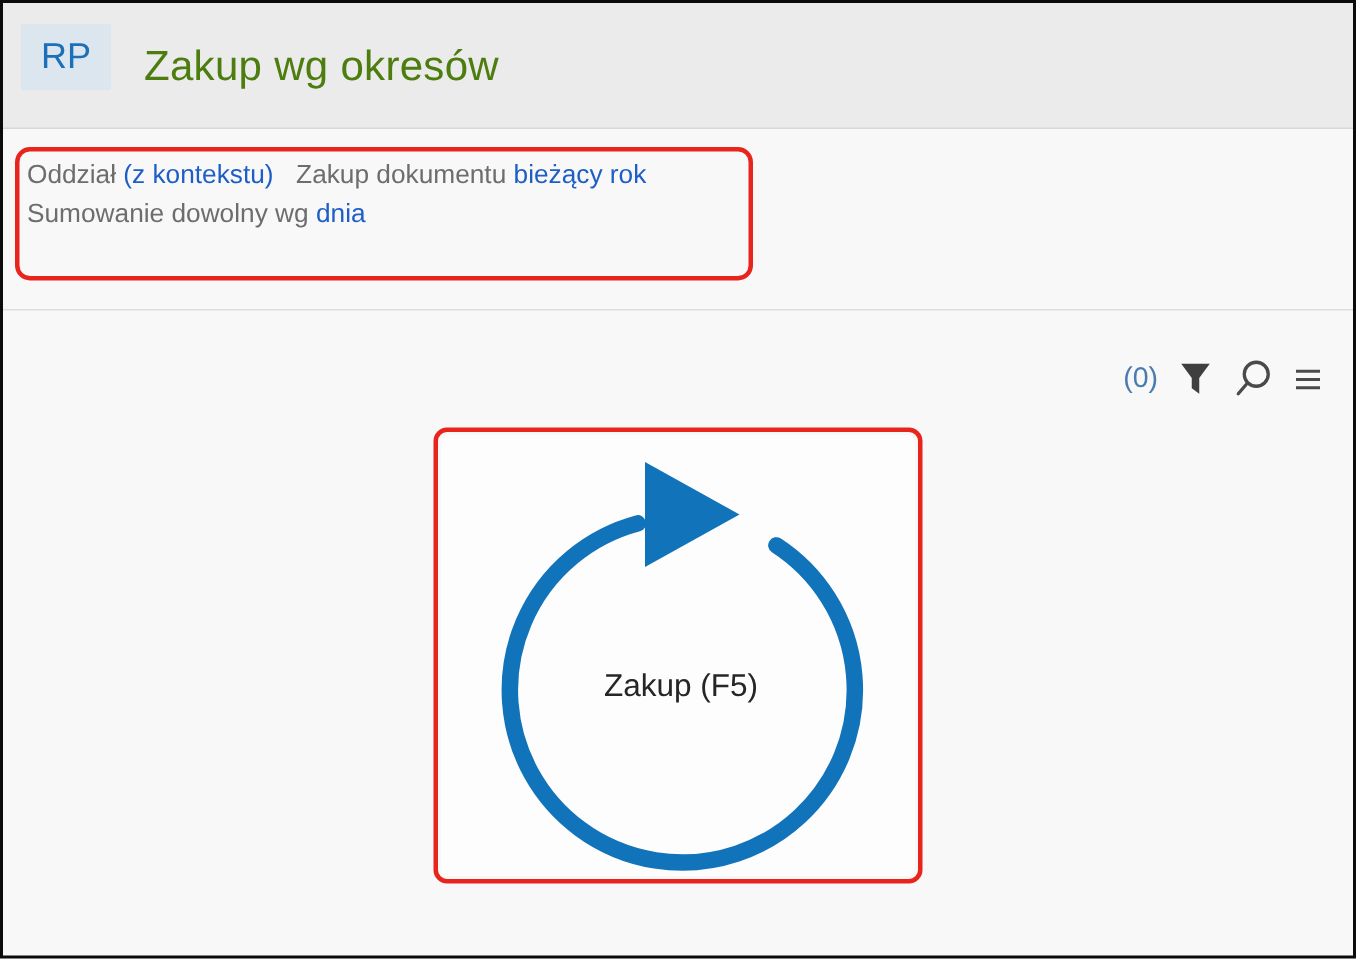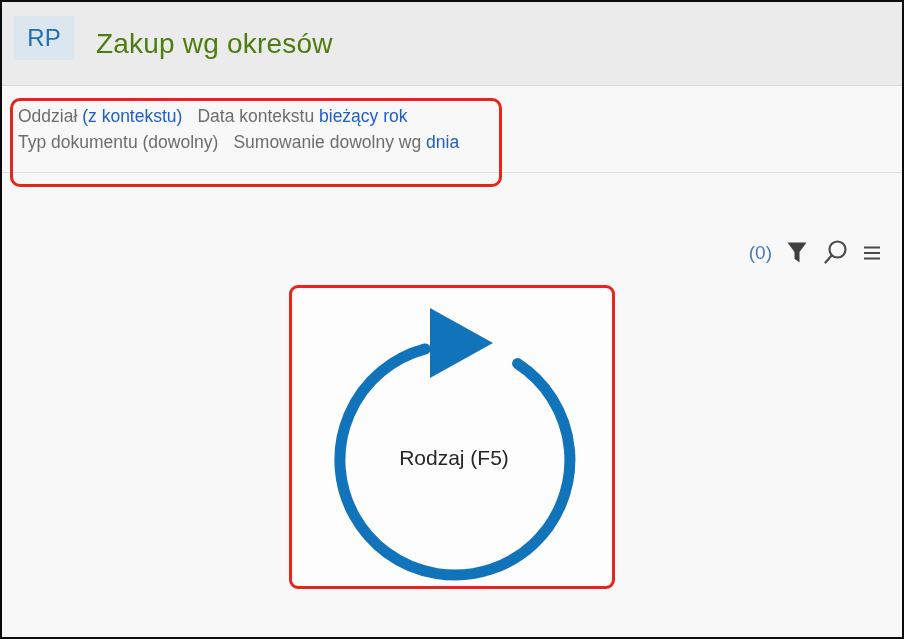--- a/index.html
+++ b/index.html
@@ -20,21 +20,21 @@
     background:#dce6ef; color:#1c70b8; font-size:24px; font-weight:normal;
     display:flex; align-items:center; justify-content:center;
   }
   .page-title {
     position:absolute; left:94px; top:0; height:84px; display:flex; align-items:center;
     font-size:28px; color:#4d7c0f; letter-spacing:0.2px;
   }
 
   
   .filter-band {
-    position:absolute; left:0; top:85px; width:900px; height:86px;
+    position:absolute; left:0; top:85px; width:900px; height:120px;
     background:#f8f8f8; border-bottom:1px solid #dedede;
   }
   .filter-annotation {
     position:absolute; left:8px; top:11px; width:492px; height:89px;
     border:3px solid #e8251d; border-radius:10px; pointer-events:none;
   }
   .filter-lines {
     position:absolute; left:16px; top:17px; display:flex; flex-direction:column;
   }
   .filter-row { display:flex; gap:15px; line-height:25.5px; font-size:17.5px; white-space:nowrap; }
@@ -78,29 +78,25 @@
   <div class="filter-band">
     <div class="filter-annotation"></div>
 
     <div class="filter-lines">
       <div class="filter-row">
         <span class="chip">
           <span class="chip-label">Oddział</span>
           <span class="chip-value set">(z kontekstu)</span>
         </span>
         <span class="chip">
-          <span class="chip-label">Data kontekstu</span>
+          <span class="chip-label">Zakup dokumentu</span>
           <span class="chip-value set">bieżący rok</span>
         </span>
       </div>
       <div class="filter-row">
-        <span class="chip">
-          <span class="chip-label">Typ dokumentu</span>
-          <span class="chip-value unset">(dowolny)</span>
-        </span>
         <span class="chip">
           <span class="chip-label">Sumowanie dowolny wg</span>
           <span class="chip-value set">dnia</span>
         </span>
       </div>
     </div>
 
     <div class="band-tools">
       <span class="filter-count">(0)</span>
       <span class="tool-icon">
@@ -123,17 +119,17 @@
       </span>
     </div>
   </div>
 
   <div class="calc-annotation">
     <div class="calc-button">
       <svg class="calc-svg" width="316" height="294" viewBox="0 0 316 294">
         <path d="M 131.2 58.9 A 115 115 0 1 0 223.6 73.6" fill="none" stroke="#1173ba" stroke-width="11" stroke-linecap="round"></path>
         <polygon points="136,18 136,88 199,53" fill="#1173ba"></polygon>
       </svg>
-      <div class="calc-label">Rodzaj (F5)</div>
+      <div class="calc-label">Zakup (F5)</div>
     </div>
   </div>
 
 </div>
 
 </body></html>

